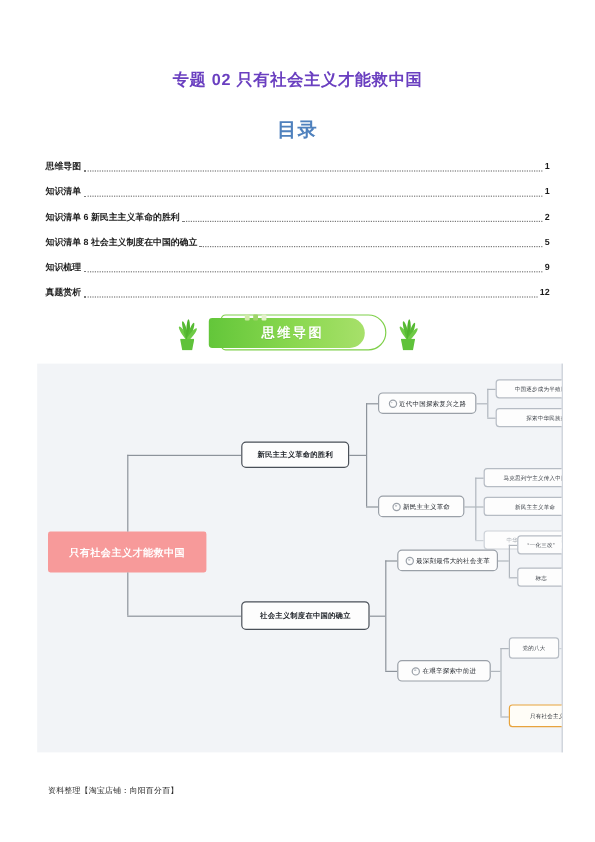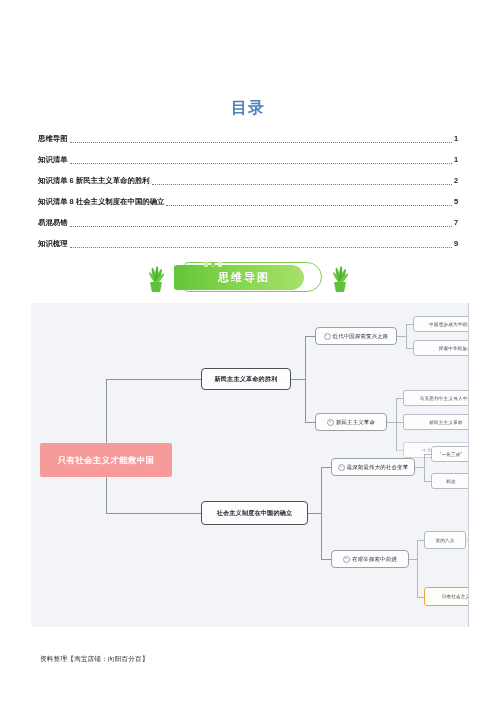--- a/index.html
+++ b/index.html
@@ -184,20 +184,21 @@
     position:absolute;left:40px;top:655px;
     font-size:6.6px;color:#2b2b2b;
     letter-spacing:.2px;
   }
 </style>
 </head>
 <body>
 
 <div class="page">
 
+  <div class="doc-title">专题 02  只有社会主义才能救中国</div>
 
   <div class="toc-heading">目录</div>
 
   <div class="toc">
 
     <div class="toc-row">
       <span class="toc-label">思维导图</span>
       <span class="toc-dots"></span>
       <span class="toc-page">1</span>
     </div>
@@ -213,32 +214,32 @@
       <span class="toc-dots"></span>
       <span class="toc-page">2</span>
     </div>
 
     <div class="toc-row">
       <span class="toc-label">知识清单 8  社会主义制度在中国的确立</span>
       <span class="toc-dots"></span>
       <span class="toc-page">5</span>
     </div>
 
-    <div class="toc-row">
-      <span class="toc-label">易混易错</span>
-      <span class="toc-dots"></span>
-      <span class="toc-page">7</span>
-    </div>
 
     <div class="toc-row">
       <span class="toc-label">知识梳理</span>
       <span class="toc-dots"></span>
       <span class="toc-page">9</span>
     </div>
 
+    <div class="toc-row">
+      <span class="toc-label">真题赏析</span>
+      <span class="toc-dots"></span>
+      <span class="toc-page">12</span>
+    </div>
 
   </div>
 
   <div class="banner-wrap">
     <div class="banner-center">
 
       <div class="plant">
         <span class="leaf l1"></span>
           <span class="leaf l2"></span>
           <span class="leaf l3"></span>

